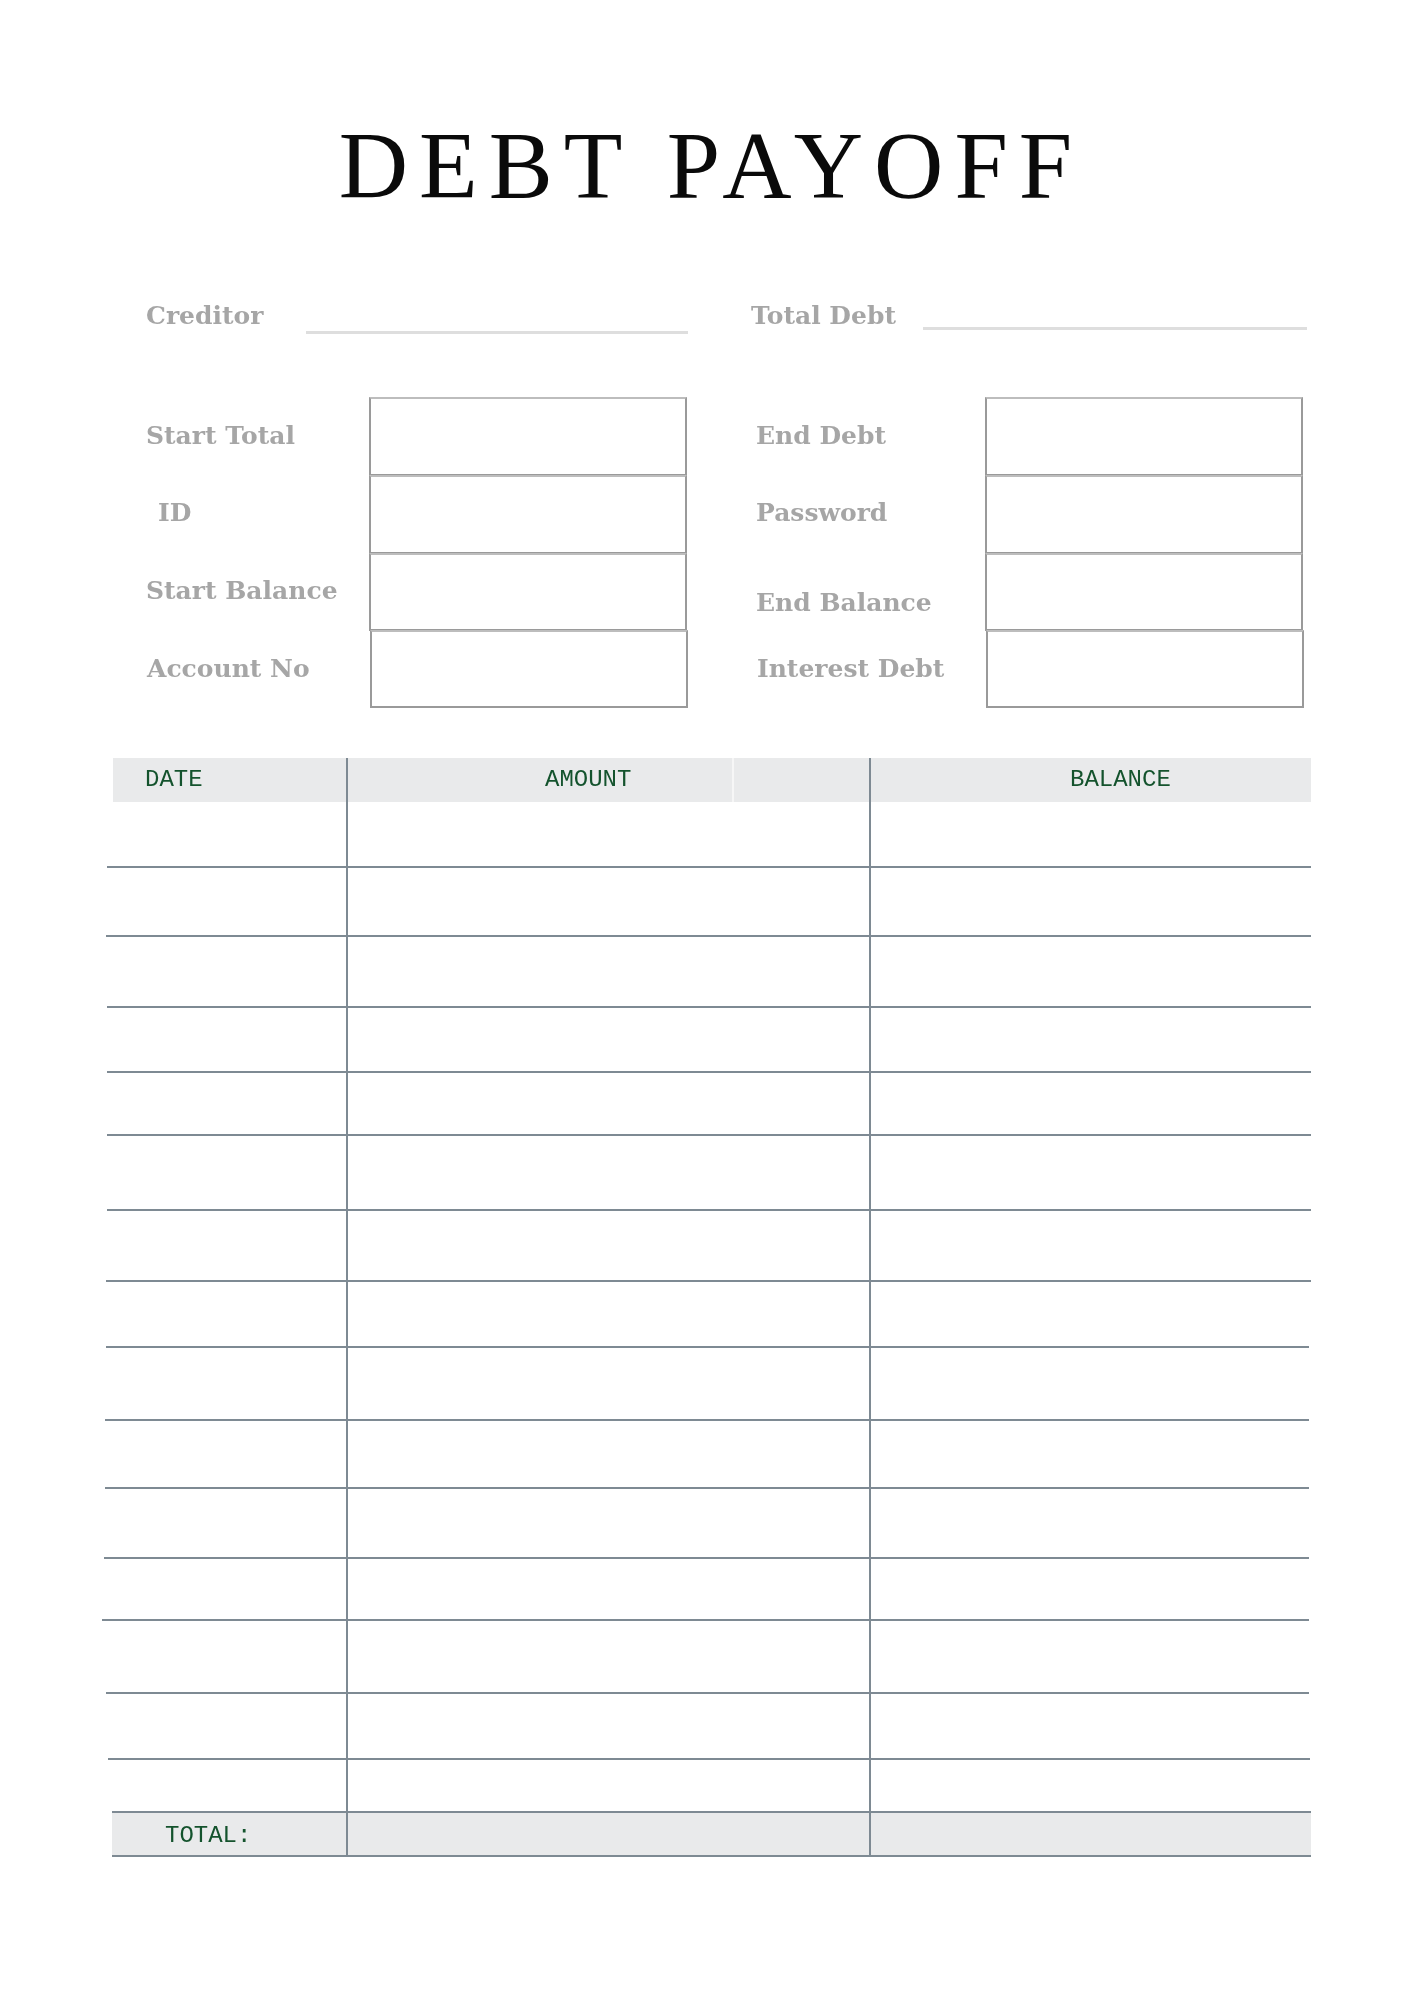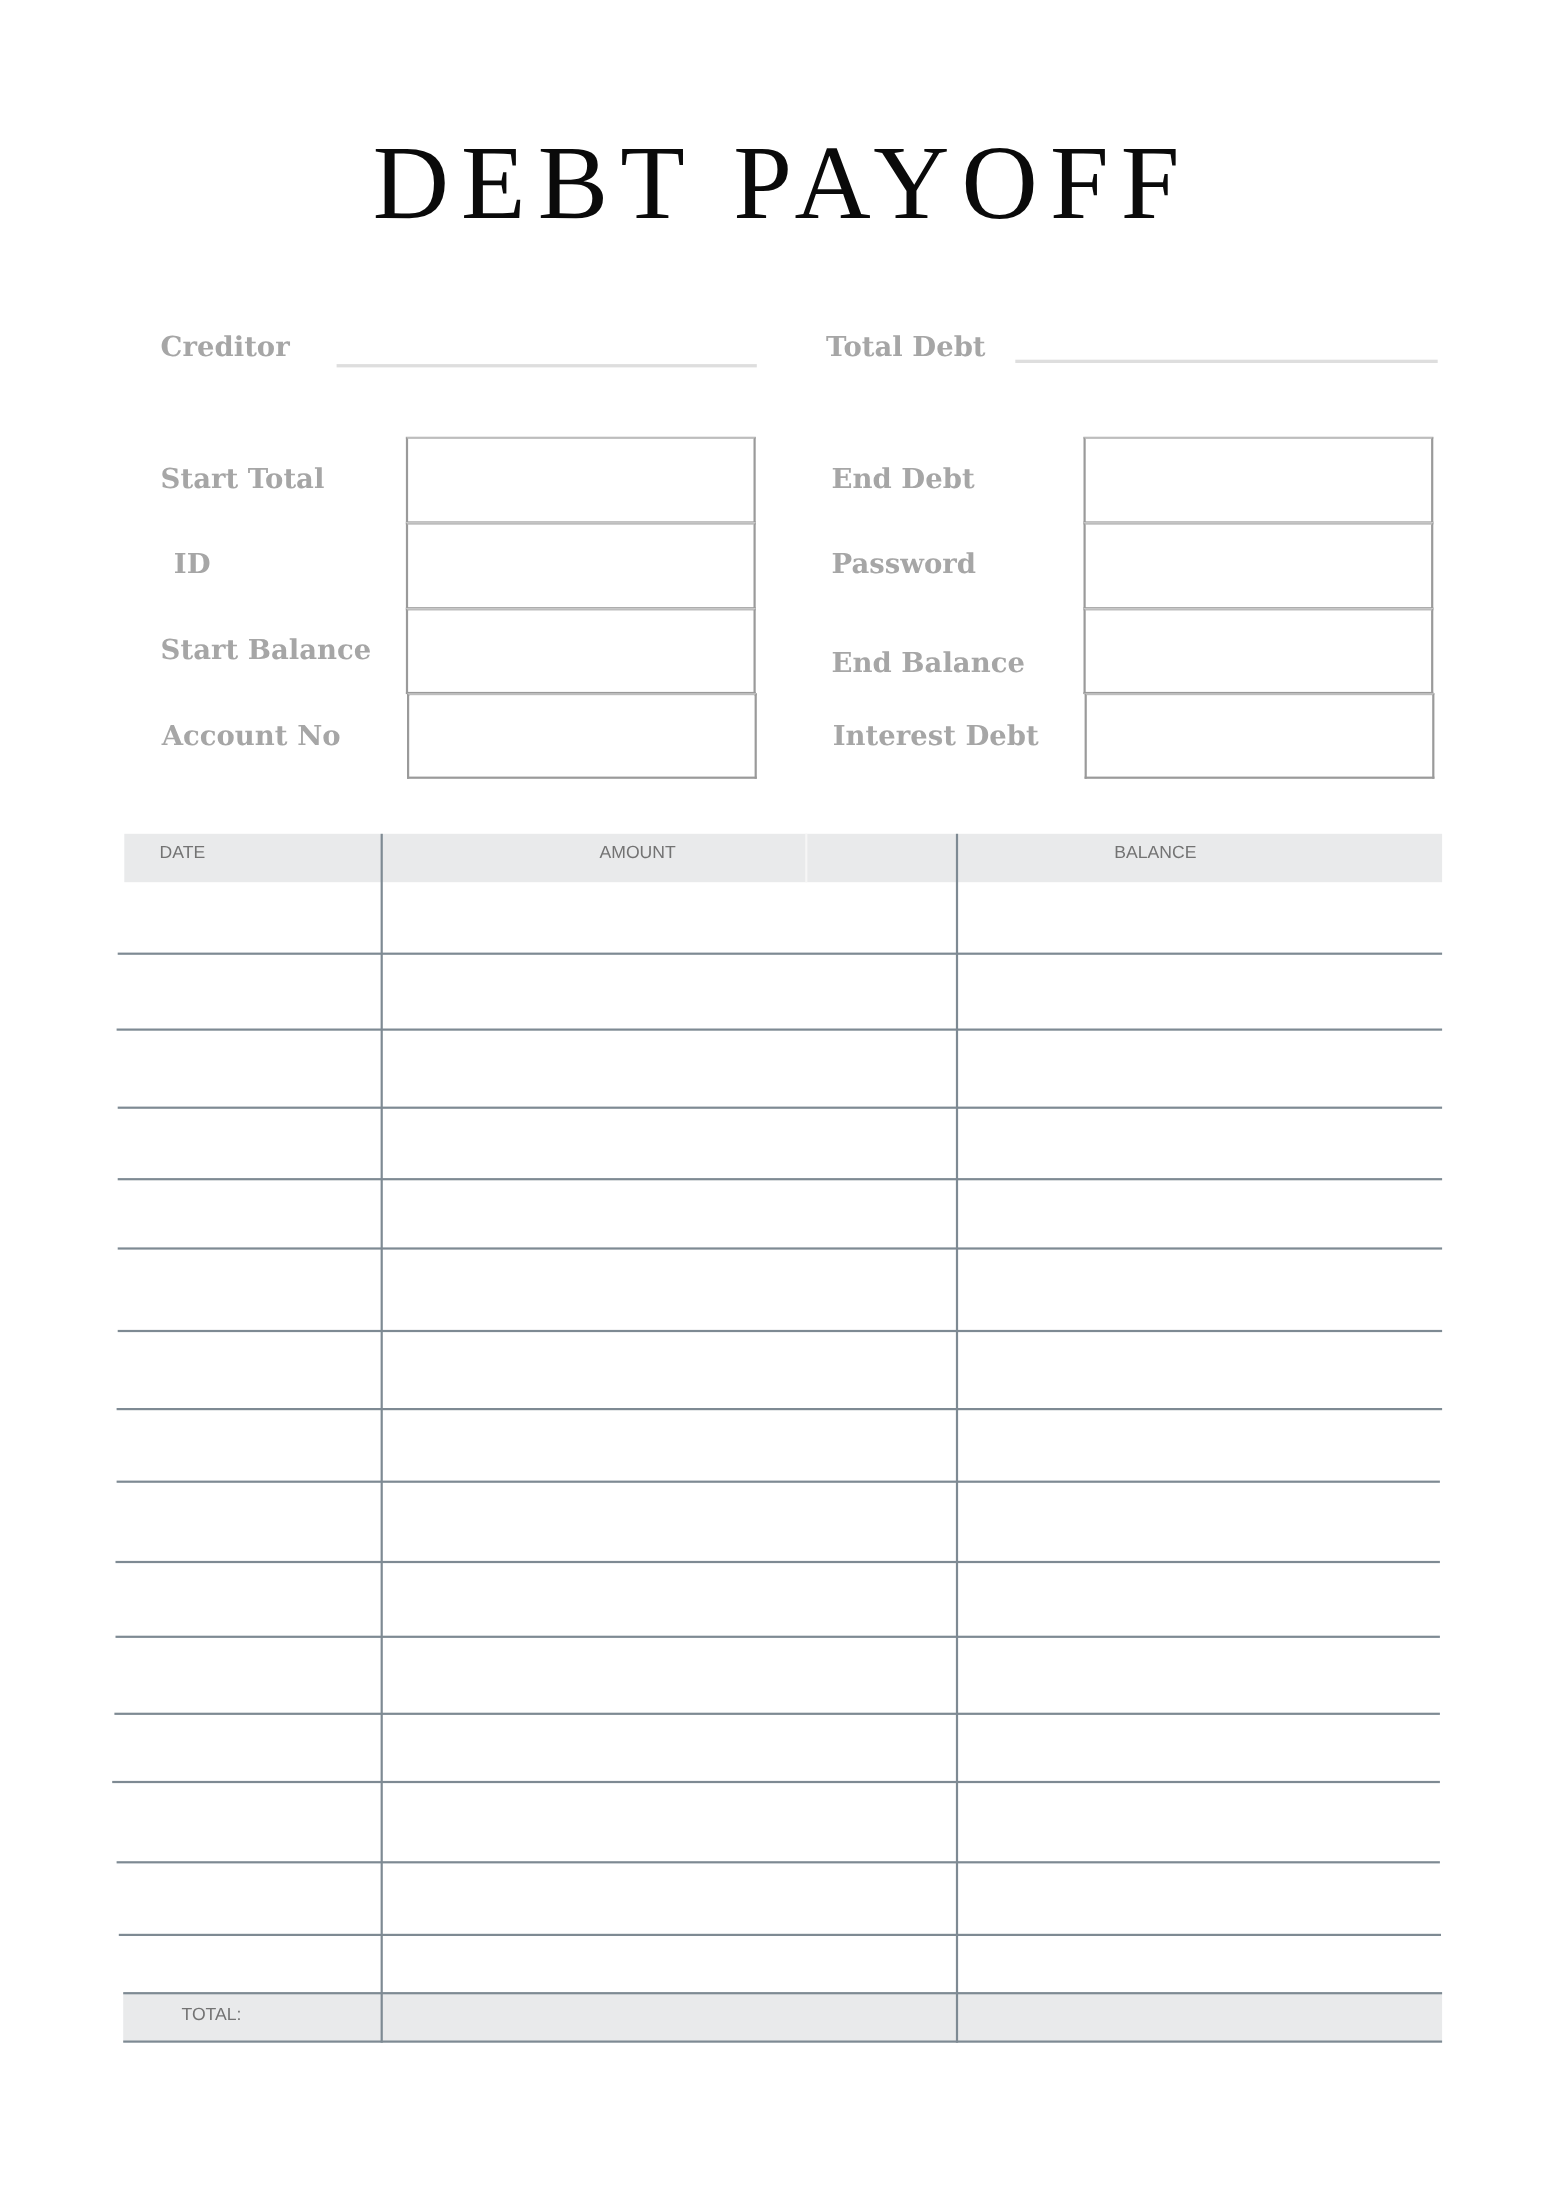--- a/index.html
+++ b/index.html
@@ -15,22 +15,22 @@
     font-family:"DejaVu Serif","Liberation Serif",serif;
     font-weight:bold; font-size:25px; color:#a6a6a6; line-height:1;
     white-space:nowrap;
   }
   .uline { height:3px; background:#dedede; }
   .box {
     box-sizing:border-box; border:2px solid #9a9a9a; border-top-color:#bdbdbd; background:#fff;
   }
   .th-bg { background:#e9eaeb; }
   .th {
-    font-family:Liberation Sans, sans-serif;
-    font-size:16px; color:#737373; line-height:1; white-space:nowrap;
+    font-family:Liberation Mono, monospace;
+    font-size:24px; color:#14532d; line-height:1; white-space:nowrap;
   }
   .hline { height:2px; background:#7e8a93; }
   .vline { width:2px; background:#7e8a93; }
   .vfaint { width:2px; background:#f6f6f6; }
 </style>
 </head>
 <body>
 
 <div class="abs title">DEBT PAYOFF</div>
 
@@ -58,21 +58,21 @@
 <div class="abs box" style="left:985px; top:397px; width:318px; height:79px;"></div>
 <div class="abs box" style="left:985px; top:475px; width:318px; height:79px;"></div>
 <div class="abs box" style="left:985px; top:553px; width:318px; height:78px;"></div>
 <div class="abs box" style="left:986px; top:630px; width:318px; height:78px;"></div>
 
 <div>
 
   <div class="abs th-bg" style="left:113px; top:758px; width:1198px; height:44px;"></div>
   <div class="abs th" style="left:145px; top:768px;">DATE</div>
   <div class="abs th" style="left:545px; top:768px;">AMOUNT</div>
-  <div class="abs th" style="left:1013px; top:768px;">BALANCE</div>
+  <div class="abs th" style="left:1070px; top:768px;">BALANCE</div>
   <div class="abs vfaint" style="left:732px; top:758px; height:44px;"></div>
 
   <div class="abs" style="left:107px; top:802px; width:1204px; height:1010px;"></div>
 
   <div class="abs hline" style="left:107px; top:866px; width:1204px;"></div>
   <div class="abs hline" style="left:106px; top:935px; width:1205px;"></div>
   <div class="abs hline" style="left:107px; top:1006px; width:1204px;"></div>
   <div class="abs hline" style="left:107px; top:1071px; width:1204px;"></div>
   <div class="abs hline" style="left:107px; top:1134px; width:1204px;"></div>
   <div class="abs hline" style="left:107px; top:1209px; width:1204px;"></div>

